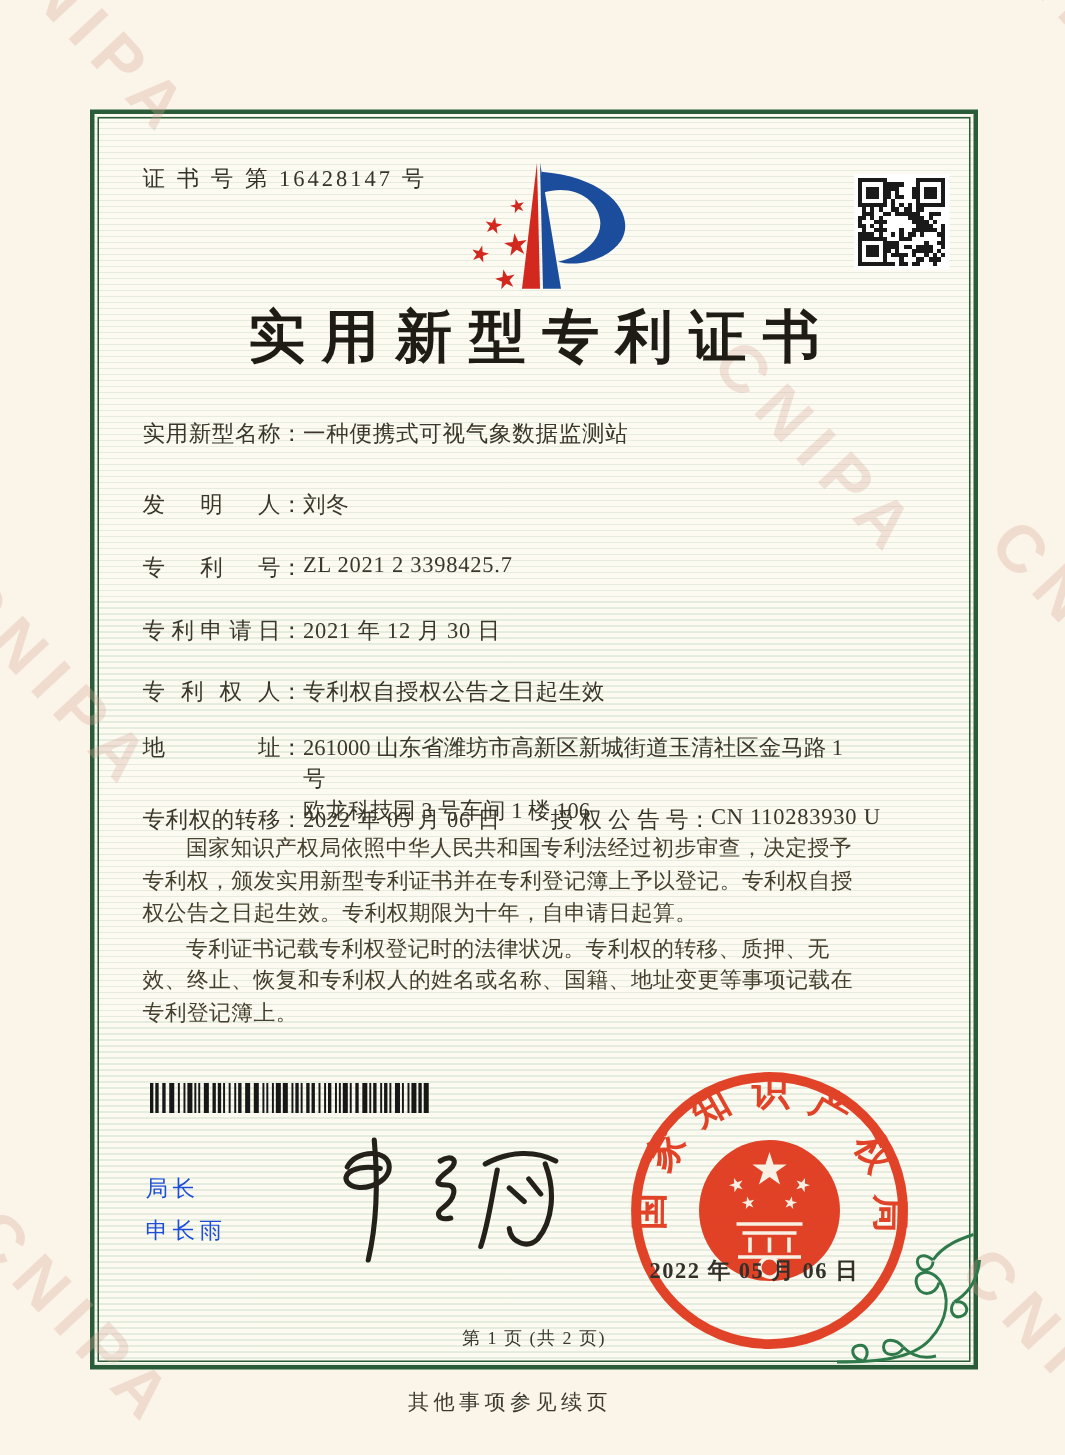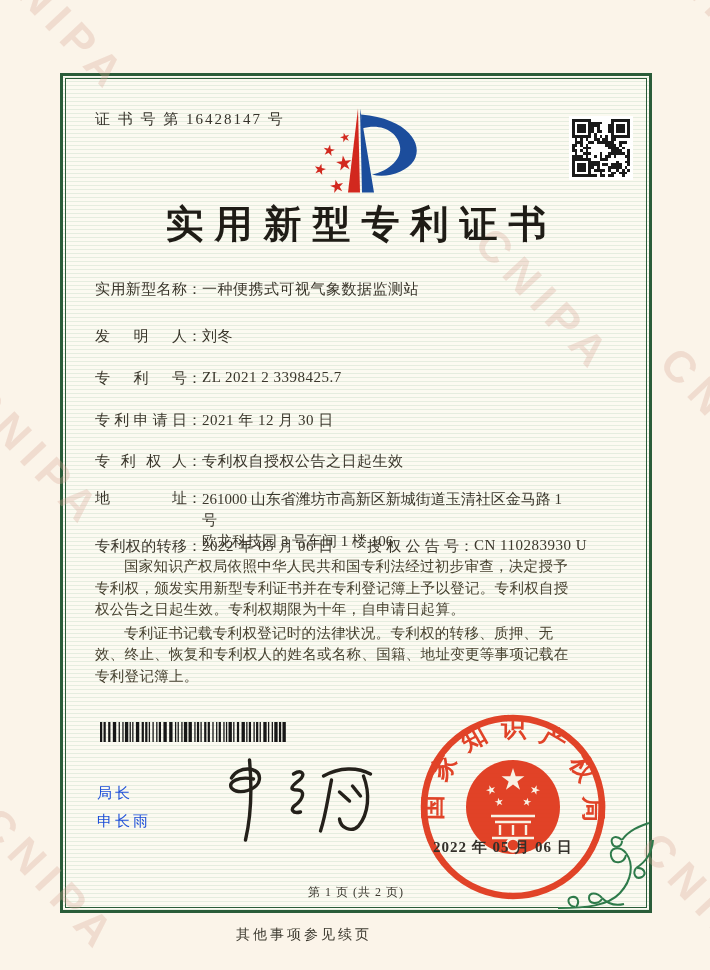--- a/index.html
+++ b/index.html
@@ -64,22 +64,22 @@
   .seal-date{
     position:absolute; left:433px; top:838px; z-index:4;
     font-size:15px; font-weight:bold; color:#33302a; letter-spacing:1px; white-space:nowrap;
   }
   .flourish{position:absolute; left:556px; top:820px; width:100px; height:94px; z-index:2;}
   .page-no{
     position:absolute; left:60px; top:884px; width:592px; text-align:center;
     font-size:12px; color:#3a372e; letter-spacing:1px;
   }
   .footer-note{
-    position:absolute; left:12px; top:926px; width:584px; text-align:center;
-    font-size:14px; color:#3d3a30; letter-spacing:3px;
+    position:absolute; left:0; top:926px; width:584px; text-align:center;
+    font-size:14px; color:#3d3a30; letter-spacing:3px;padding-left:48px;
   }
 </style>
 </head>
 <body>
 
 <div class="page">
 
   <div class="wm" style="left:-30px; top:-5px;">CNIPA</div>
   <div class="wm" style="left:615px; top:-35px;">CNIPA</div>
   <div class="wm" style="left:455px; top:275px;">CNIPA</div>

